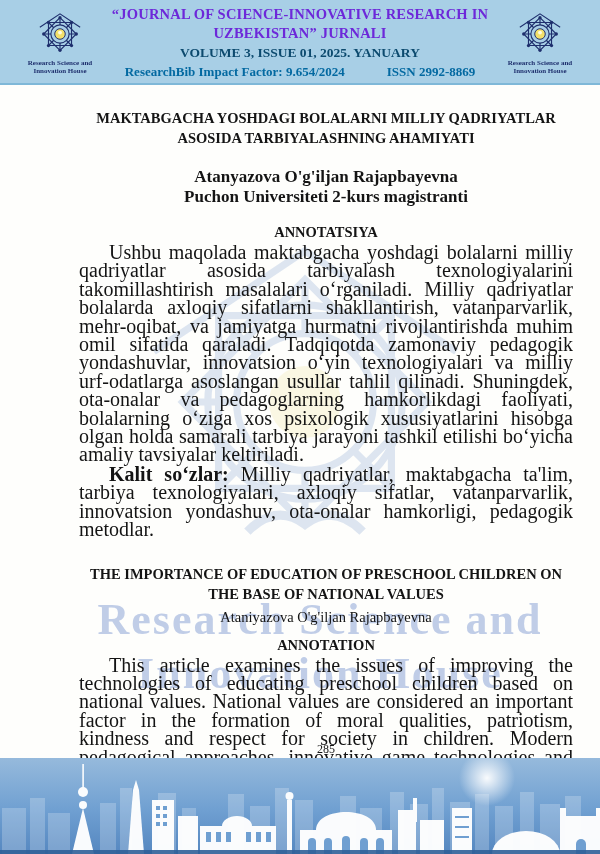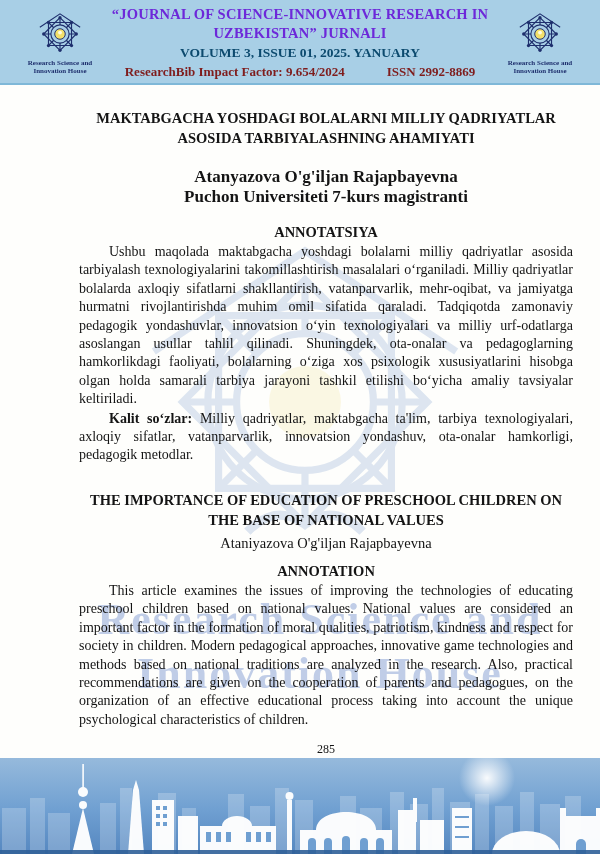--- a/index.html
+++ b/index.html
@@ -14,35 +14,35 @@
     background:#a8cfe6; border-bottom:2px solid #7fb8d8;
     display:flex; align-items:center; justify-content:space-between;
     padding:4px 12px 2px 12px; box-sizing:border-box;
   }
   .logo { width:96px; display:flex; flex-direction:column; align-items:center; flex:0 0 auto; }
   .logo svg { width:48px; height:48px; }
   .logo-caption { font-size:7px; font-weight:bold; color:#1e2f6d; text-align:center; line-height:1.2; margin-top:1px; }
   .header-center { flex:1 1 auto; text-align:center; padding:0 2px; }
   .journal-title { color:#6d28d9; font-weight:bold; font-size:14.5px; line-height:1.3; letter-spacing:.2px; }
   .volume-line  { color:#0c4a6e; font-weight:bold; font-size:13.5px; margin-top:2px; }
-  .red-line { color:#7f1d1d; font-weight:bold; font-size:13px; margin-top:3px;
+  .red-line { color:#0369a1; font-weight:bold; font-size:13px; margin-top:3px;
               display:flex; justify-content:center; gap:42px; }
   
   .wm-emblem { position:absolute; left:125px; top:222px; width:360px; height:360px; opacity:.38; z-index:0; }
   .wm-text { position:absolute; left:40px; right:0; text-align:center; z-index:0;
              font-weight:bold; color:#b6c5e4; opacity:.85; letter-spacing:2px;
              font-size:44px; line-height:1; white-space:nowrap; }
   .wm-text.l1 { top:598px; }
   .wm-text.l2 { top:652px; }
   
   .content { position:relative; z-index:1; padding:0 27px 0 79px; }
   .title-uz { margin-top:23px; font-weight:bold; font-size:14.5px; line-height:20px; text-align:center; }
   .author-uz { margin-top:19px; font-weight:bold; font-size:17px; line-height:20px; text-align:center; }
   .heading { margin-top:16px; font-weight:bold; font-size:14.5px; line-height:19px; text-align:center; }
-  p.justified { margin:1px 0 0 0; text-align:justify; font-size:14px; line-height:18.4px; text-indent:30px; }
+  p.justified { margin:1px 0 0 0; text-align:justify; font-size:20px; line-height:18.4px; text-indent:30px; }
   .kw-label { font-weight:bold; }
   .title-en { margin-top:25px; font-weight:bold; font-size:14.5px; line-height:20px; text-align:center; }
   .author-en { margin-top:3px; font-size:14.5px; line-height:20px; text-align:center; }
   .heading-en { margin-top:8px; font-weight:bold; font-size:14.5px; line-height:20px; text-align:center; }
   
   .pagenum { position:absolute; top:742px; left:79px; right:27px; text-align:center;
              font-size:12px; z-index:2; }
   .footer { position:absolute; bottom:0; left:0; width:600px; height:96px; z-index:1; }
   .footer svg { display:block; }
 </style>
@@ -135,21 +135,21 @@
   </svg>
   <div class="wm-text l1">Research Science and</div>
   <div class="wm-text l2">Innovation House</div>
 
   <div class="content" style="position:absolute; top:85px; left:0; right:0;">
 
     <div class="title-uz">MAKTABGACHA YOSHDAGI BOLALARNI MILLIY QADRIYATLAR ASOSIDA TARBIYALASHNING AHAMIYATI</div>
 
     <div class="author-uz">
       <div>Atanyazova O'g'iljan Rajapbayevna</div>
-      <div>Puchon Universiteti 7-kurs magistranti</div>
+      <div>Puchon Universiteti 2-kurs magistranti</div>
     </div>
 
     <div class="heading">ANNOTATSIYA</div>
 
     <p class="justified">Ushbu maqolada maktabgacha yoshdagi bolalarni milliy qadriyatlar asosida tarbiyalash texnologiyalarini takomillashtirish masalalari oʻrganiladi. Milliy qadriyatlar bolalarda axloqiy sifatlarni shakllantirish, vatanparvarlik, mehr-oqibat, va jamiyatga hurmatni rivojlantirishda muhim omil sifatida qaraladi. Tadqiqotda zamonaviy pedagogik yondashuvlar, innovatsion oʻyin texnologiyalari va milliy urf-odatlarga asoslangan usullar tahlil qilinadi. Shuningdek, ota-onalar va pedagoglarning hamkorlikdagi faoliyati, bolalarning oʻziga xos psixologik xususiyatlarini hisobga olgan holda samarali tarbiya jarayoni tashkil etilishi boʻyicha amaliy tavsiyalar keltiriladi.</p>
 
     <p class="justified"><span class="kw-label">Kalit soʻzlar:</span> <span>Milliy qadriyatlar, maktabgacha ta'lim, tarbiya texnologiyalari, axloqiy sifatlar, vatanparvarlik, innovatsion yondashuv, ota-onalar hamkorligi, pedagogik metodlar.</span></p>
 
     <div class="title-en">THE IMPORTANCE OF EDUCATION OF PRESCHOOL CHILDREN ON THE BASE OF NATIONAL VALUES</div>
     <div class="author-en">Ataniyazova O'g'iljan Rajapbayevna</div>

